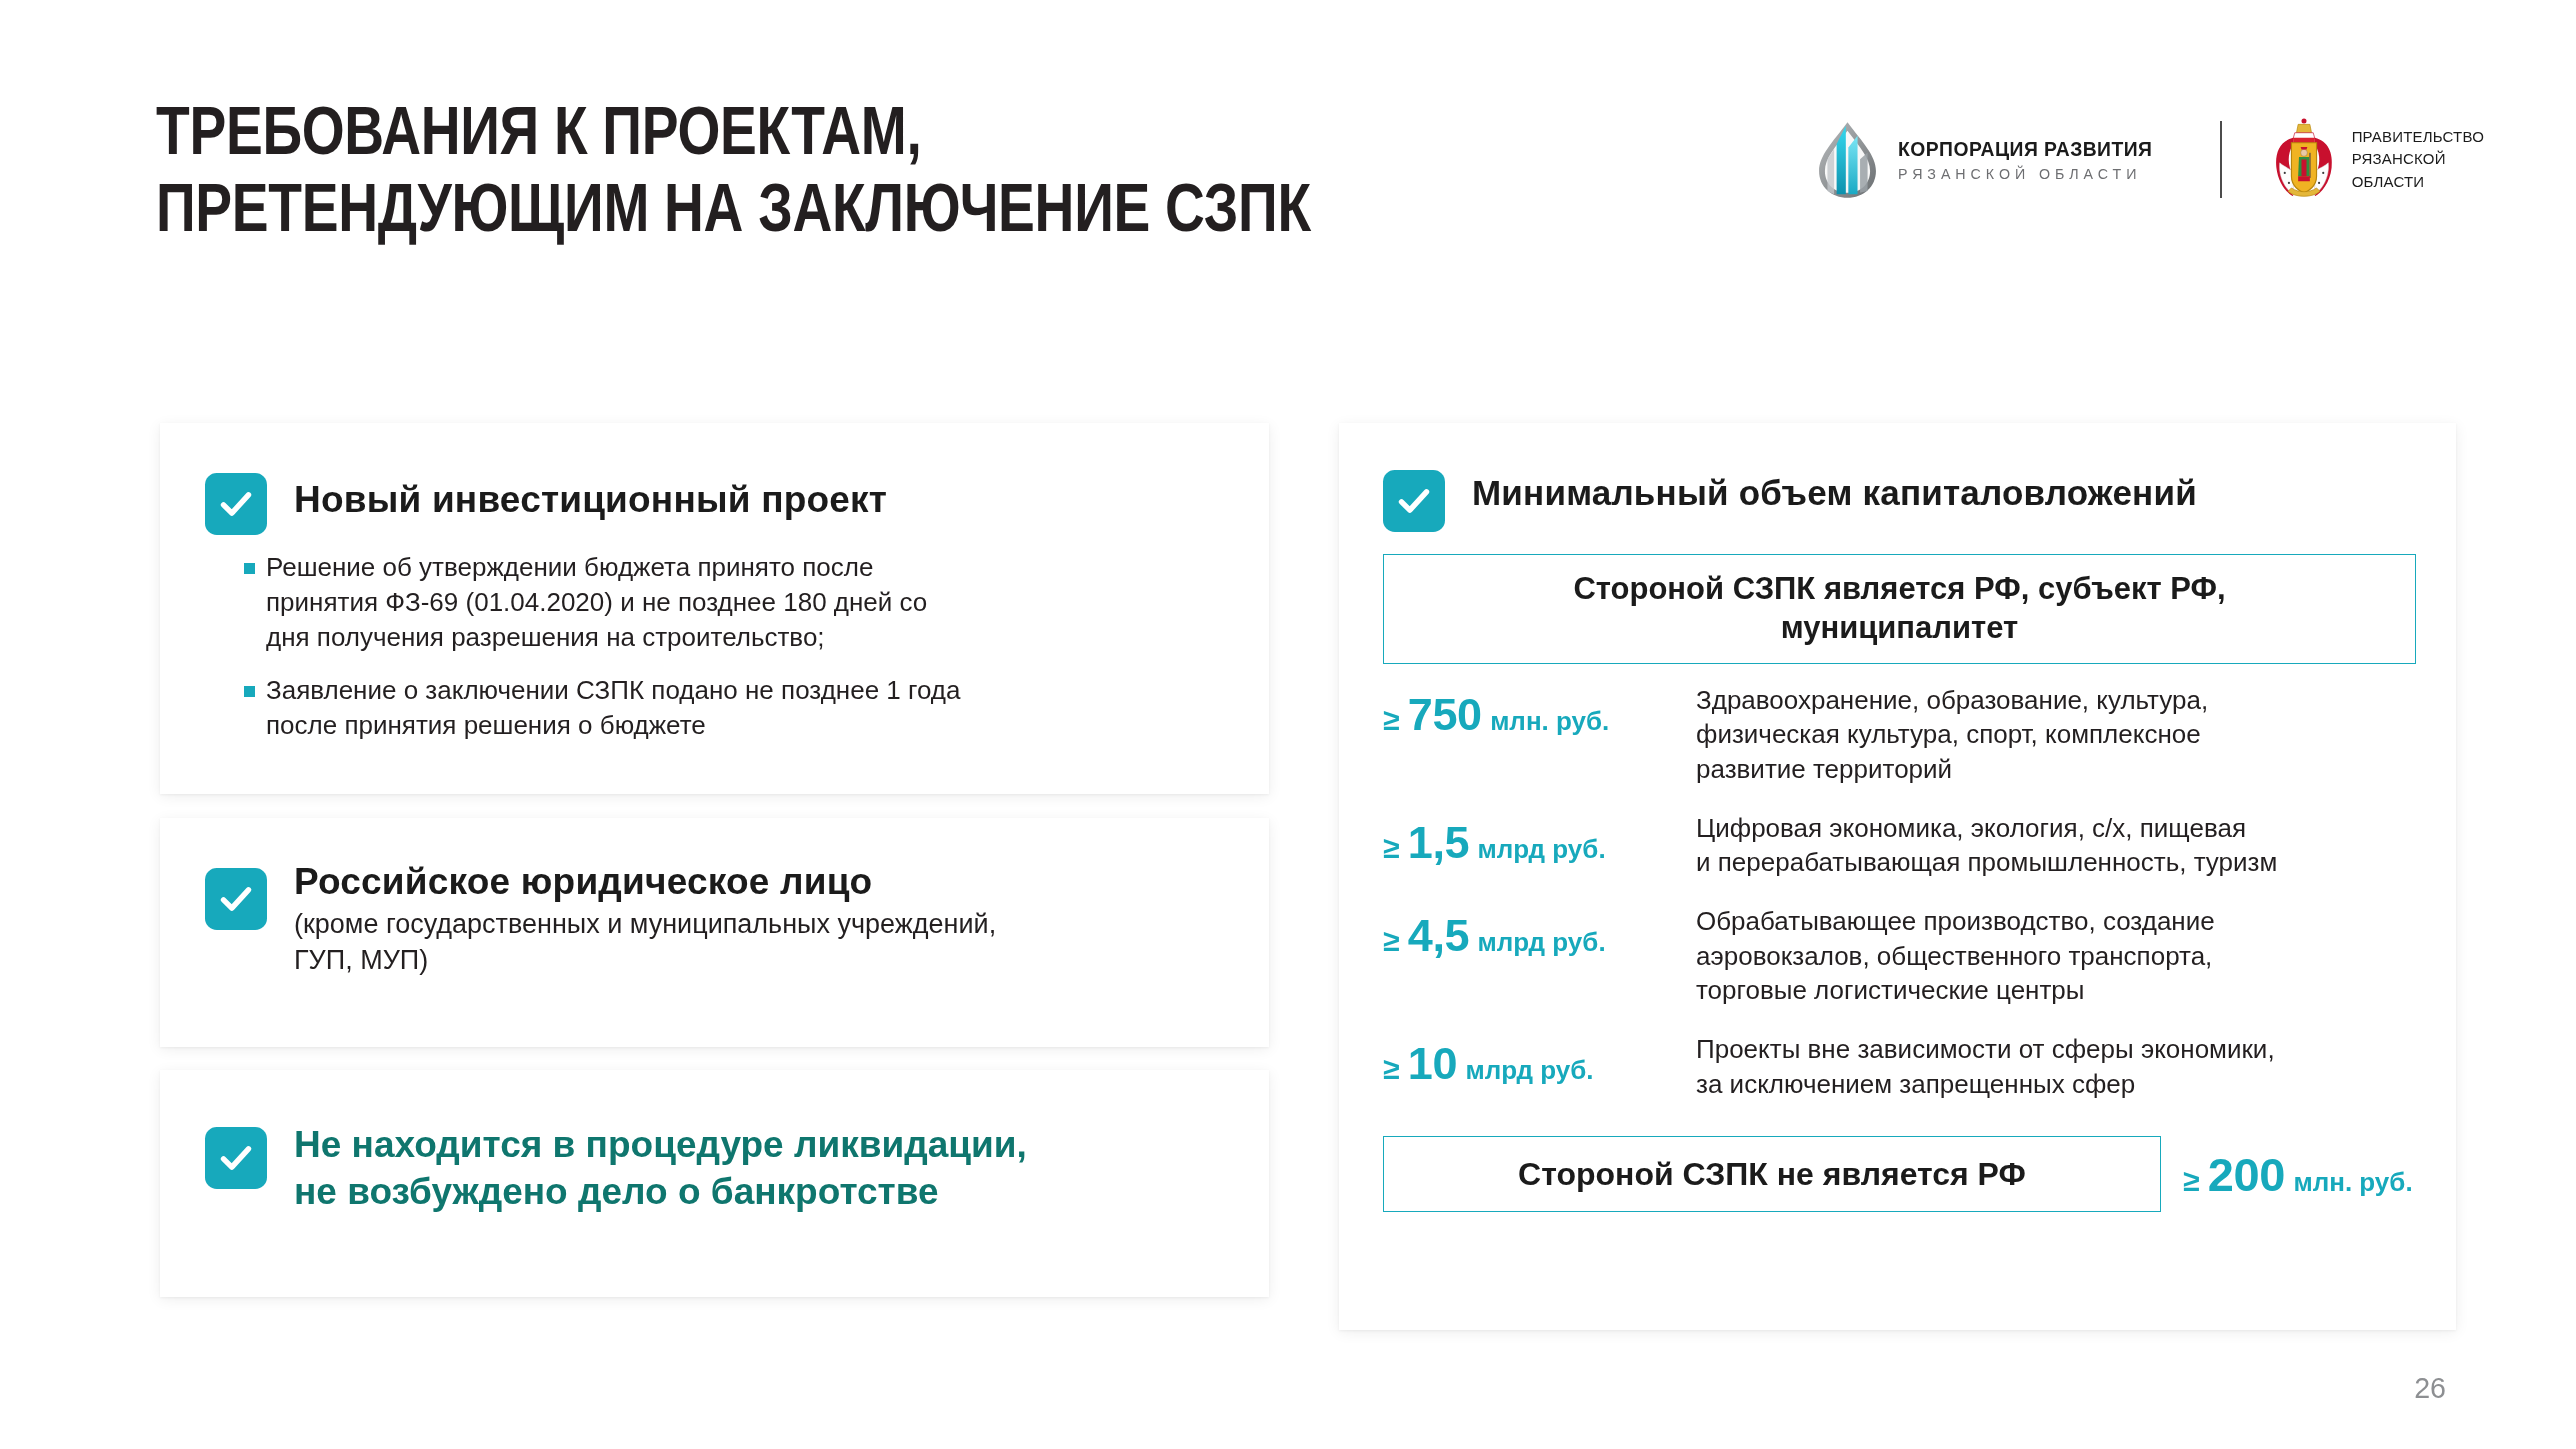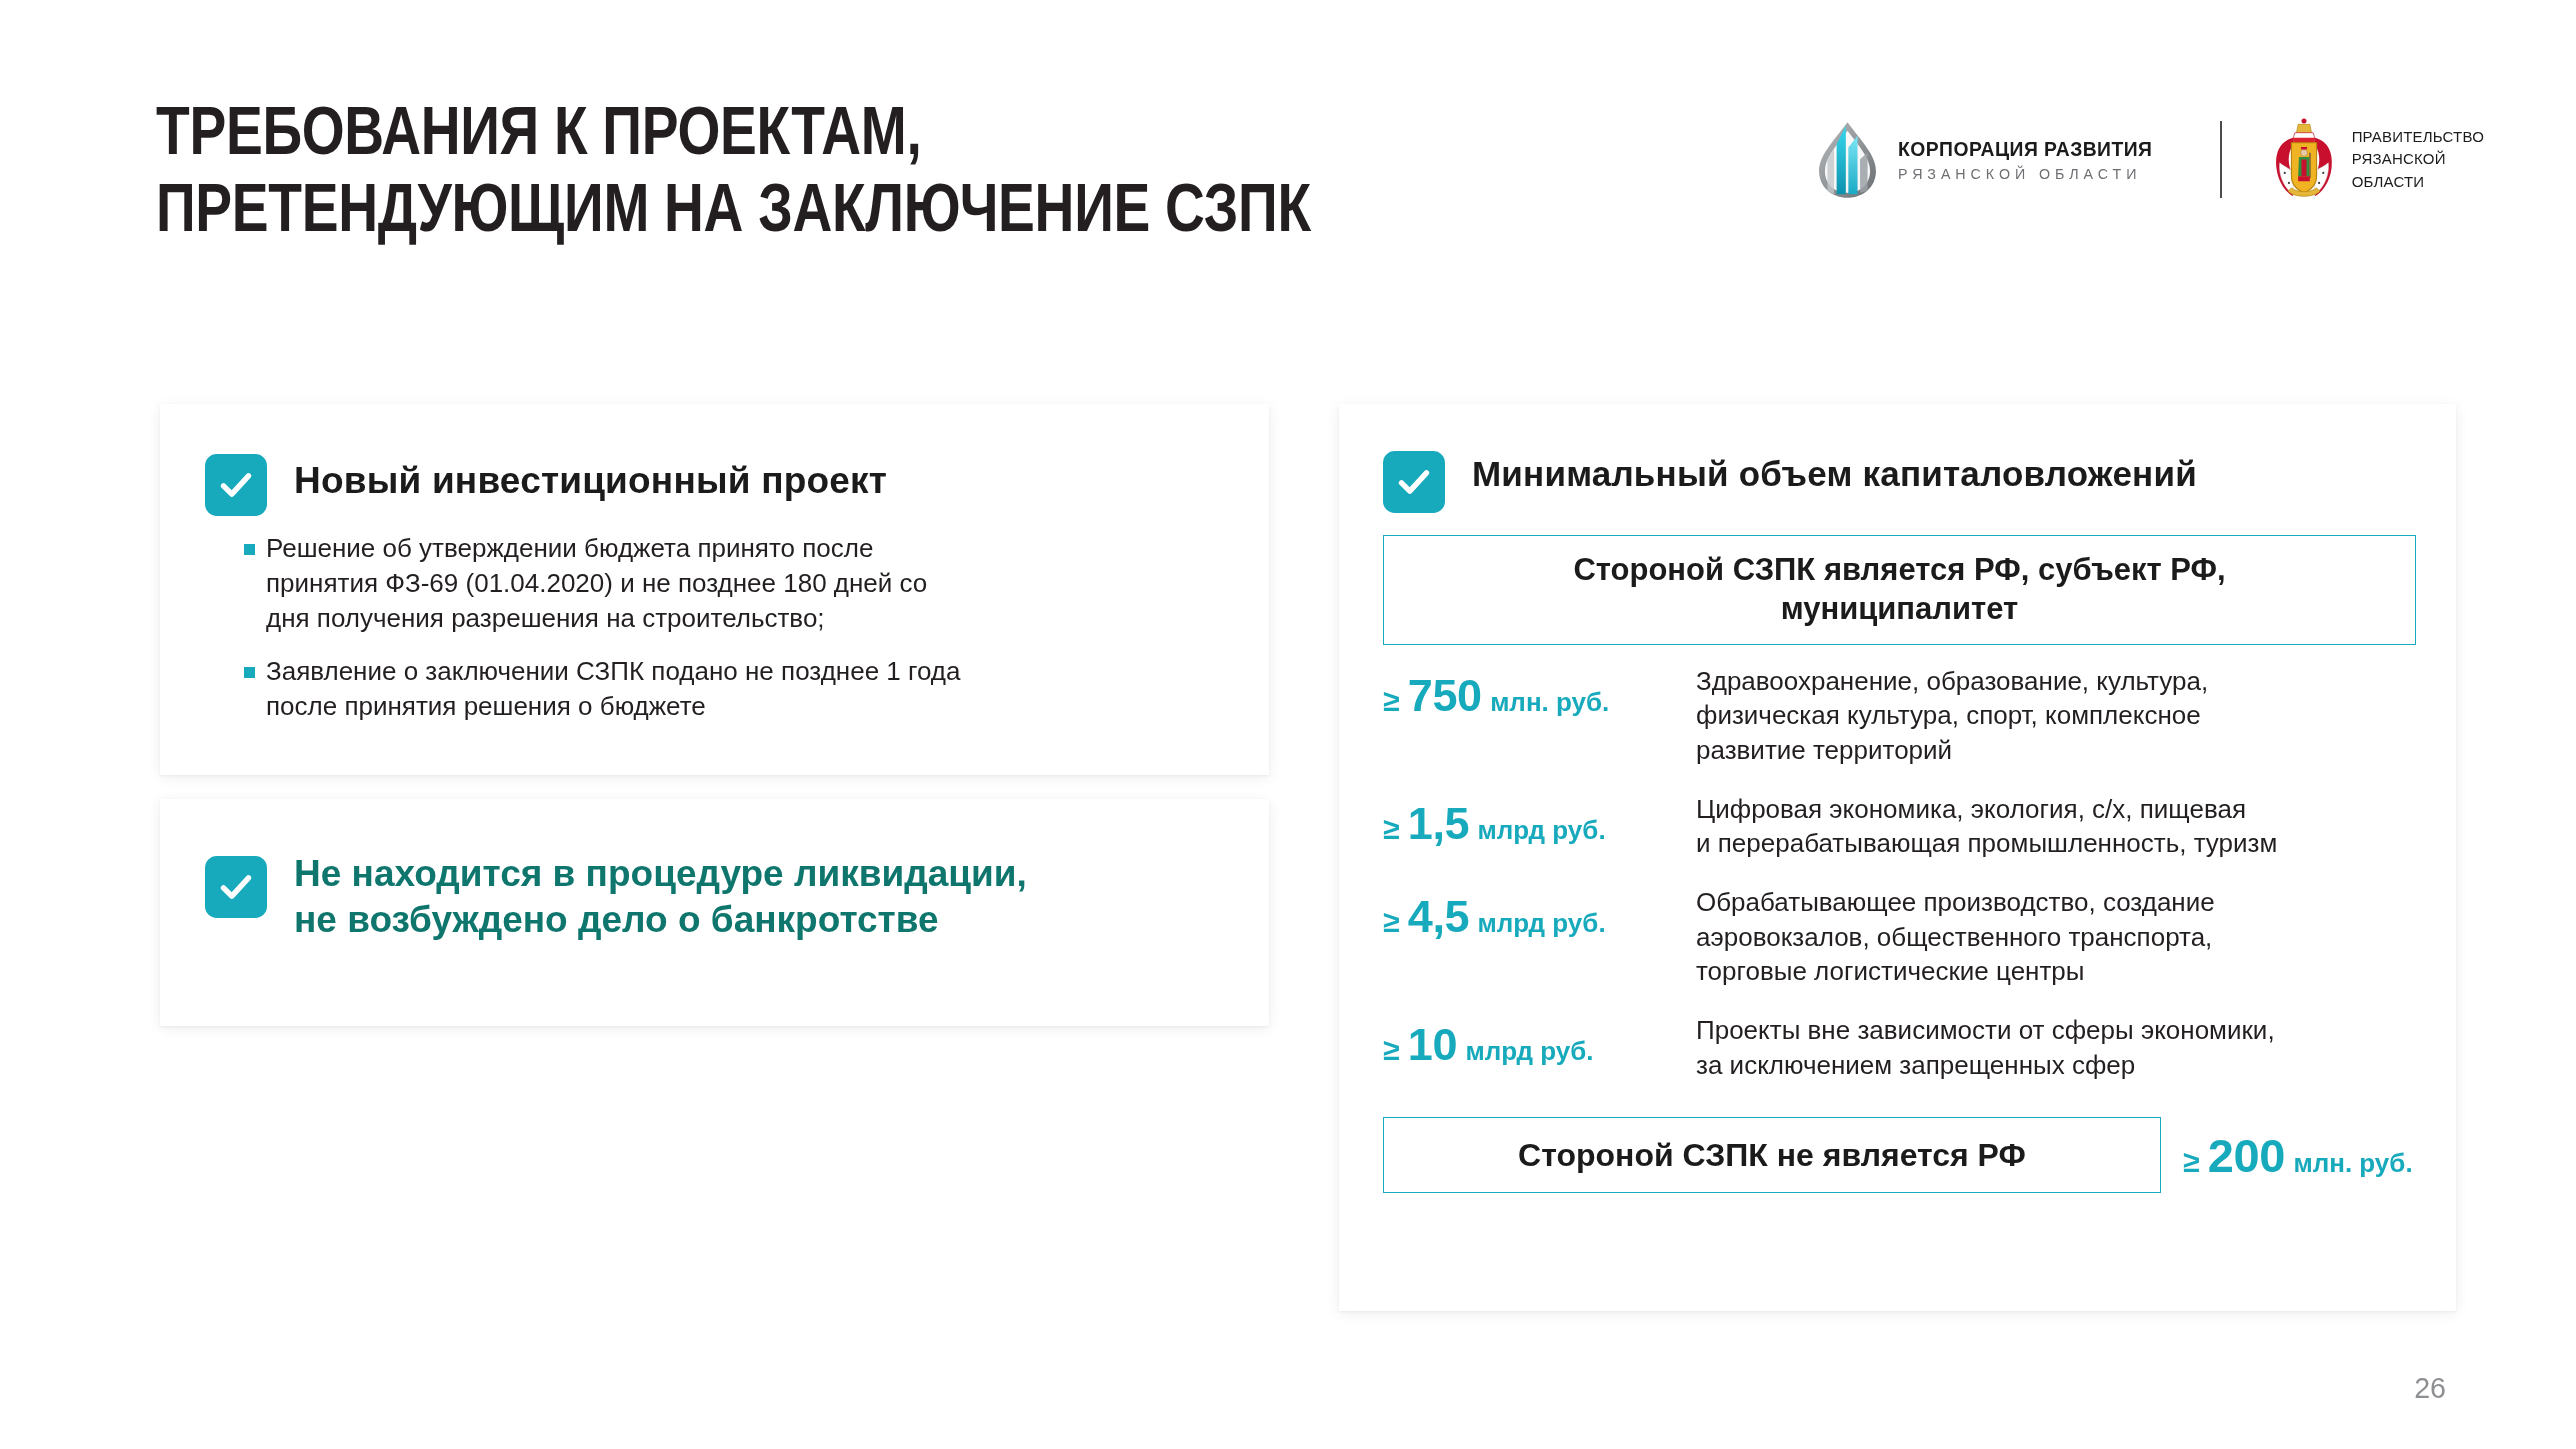--- a/index.html
+++ b/index.html
@@ -104,21 +104,21 @@
     line-height: 1.5;
     color: #1b1b1b;
     letter-spacing: 0.2px;
     white-space: pre-line;
   }
 
   
   .board {
     position: absolute;
     left: 0;
-    top: 370px;
+    top: 389px;
     width: 2576px;
     height: 975px;
   }
   .col-left {
     position: absolute;
     left: 160px;
     top: 34px;
     width: 1109px;
   }
   .col-right {
@@ -407,20 +407,34 @@
 дня получения разрешения на строительство;</span>
           </div>
           <div class="bullet">
             <span class="bullet-dot"></span>
             <span class="bullet-text">Заявление о заключении СЗПК подано не позднее 1 года
 после принятия решения о бюджете</span>
           </div>
         </div>
       </div>
 
+      <div class="card left-2">
+        <div class="row-head">
+          <div class="check">
+            <svg width="40" height="40" viewBox="0 0 48 48">
+              <path d="M9 25 L19 35 L39 13" fill="none" stroke="#ffffff" stroke-width="6.5" stroke-linecap="round" stroke-linejoin="round"></path>
+            </svg>
+          </div>
+          <div class="head-text">
+            <div class="head-title">Российское юридическое лицо</div>
+            <div class="head-sub">(кроме государственных и муниципальных учреждений,
+ГУП, МУП)</div>
+          </div>
+        </div>
+      </div>
 
       <div class="card left-3">
         <div class="row-head">
           <div class="check">
             <svg width="40" height="40" viewBox="0 0 48 48">
               <path d="M9 25 L19 35 L39 13" fill="none" stroke="#ffffff" stroke-width="6.5" stroke-linecap="round" stroke-linejoin="round"></path>
             </svg>
           </div>
           <div class="head-text">
             <div class="head-title-2l">Не находится в процедуре ликвидации,

